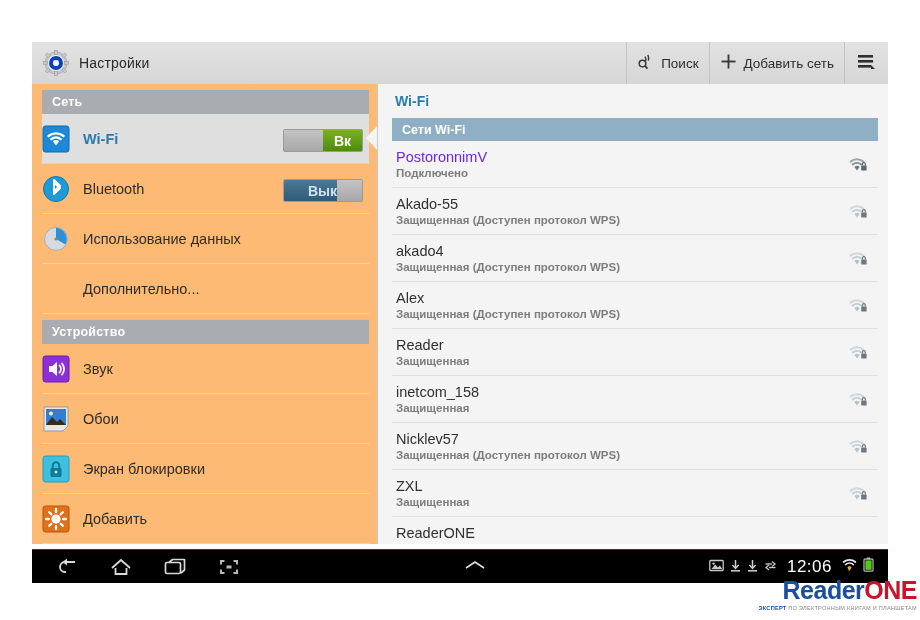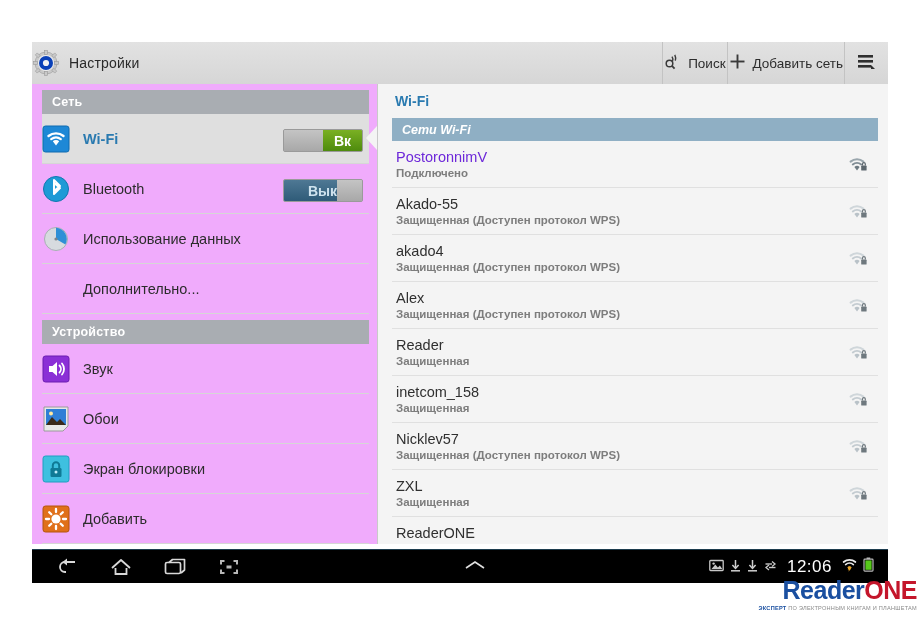--- a/index.html
+++ b/index.html
@@ -19,39 +19,39 @@
     overflow: hidden;
   }
 
   
   .actionbar {
     position: absolute; left:0; top:0; width:856px; height:42px;
     background: linear-gradient(to bottom, #e2e2e2 0%, #d6d6d6 100%);
     border-bottom: 1px solid #b4b4b4;
     display: flex; align-items: center;
   }
-  .ab-left { display:flex; align-items:center; padding-left: 0; flex: 1; }
+  .ab-left { display:flex; align-items:center; padding-left: 10px; flex: 1; }
   .ab-right { display:flex; align-items:center; height: 100%; }
   .app-title {
     font-size: 14px; color: #2a2a2a; margin-left: 9px; letter-spacing: .2px;
   }
   .gear-wrap { width: 28px; height: 28px; position: relative; }
   .ab-btn {
     display:flex; align-items:center; gap:7px; height:100%;
-    padding: 0 1px; font-size: 13.5px; color:#2d2d2d; cursor: default;
+    padding: 0 10px; font-size: 13.5px; color:#2d2d2d; cursor: default;
     border-left: 1px solid #c3c3c3;
   }
   .ab-btn.first { border-left: 1px solid #c3c3c3; }
   .ab-btn.menu { padding: 0 12px; }
 
   
   .body { position:absolute; left:0; top:42px; width:856px; height:460px; display:flex; }
   .leftpane {
     width: 345px; height: 100%;
-    background: #f0abfc;
+    background: #fdba74;
     border-right: 1px solid #c9c9c9;
     position: relative; overflow: hidden;
   }
   .rightpane {
     flex: 1; height: 100%; background: #f4f4f4; position: relative; overflow: hidden;
   }
 
   
   .sec-header {
     height: 24px; margin: 6px 8px 0 10px;
@@ -93,21 +93,21 @@
   .tg-blank{ background: linear-gradient(to bottom,#c4c4c4,#a8a8a8); }
 
   
   .rp-title {
     height: 34px; display:flex; align-items:center; padding-left: 17px;
     font-size: 14px; color: #2a7ab0; font-weight: bold;
   }
   .wifi-sec-header {
     height: 23px; margin: 0 10px 0 14px;
     background: #8fafc4; color:#fff; font-size: 12.5px; font-weight:bold;
-    display:flex; align-items:center; padding-left: 10px; font-style: italic;
+    display:flex; align-items:center; padding-left: 10px;
   }
   .netlist { margin: 0 10px 0 14px; }
   .netrow {
     height: 46px; border-bottom: 1px solid #e0e0e0;
     display:flex; align-items:center; position: relative; padding-left: 4px;
   }
   .net-text { display:flex; flex-direction: column; justify-content:center; gap: 2px; }
   .net-name { font-size: 14.5px; color: #303030; }
   .net-name.connected { color: #6d28d9; }
   .net-sub { font-size: 11.5px; color: #7d7d7d; font-weight: bold; }

